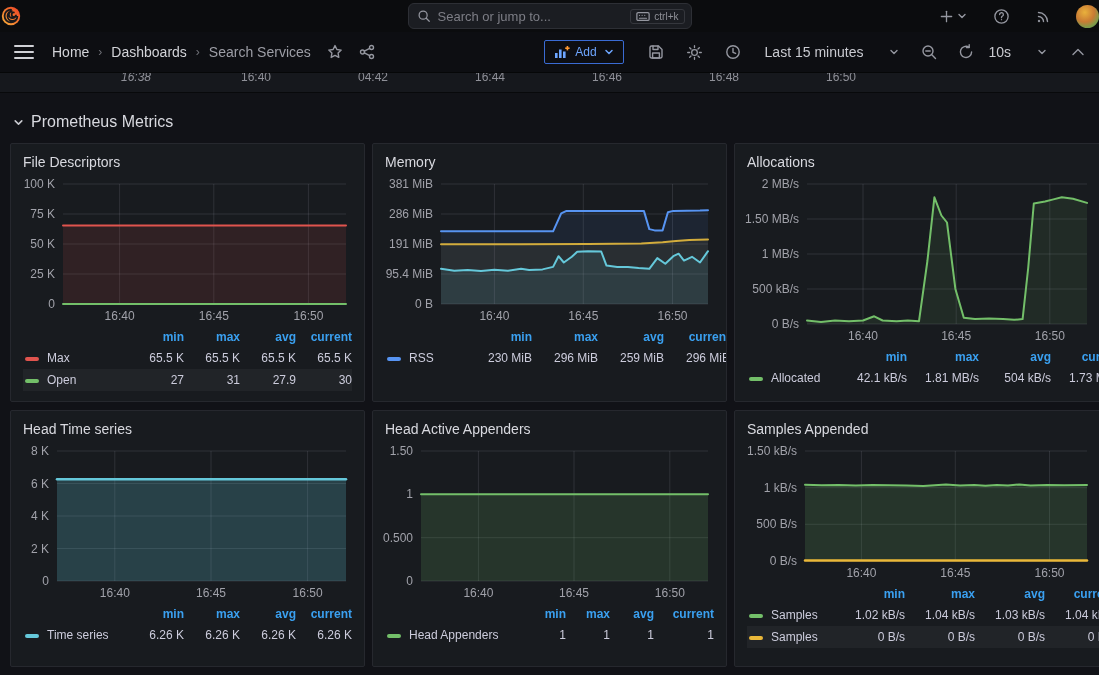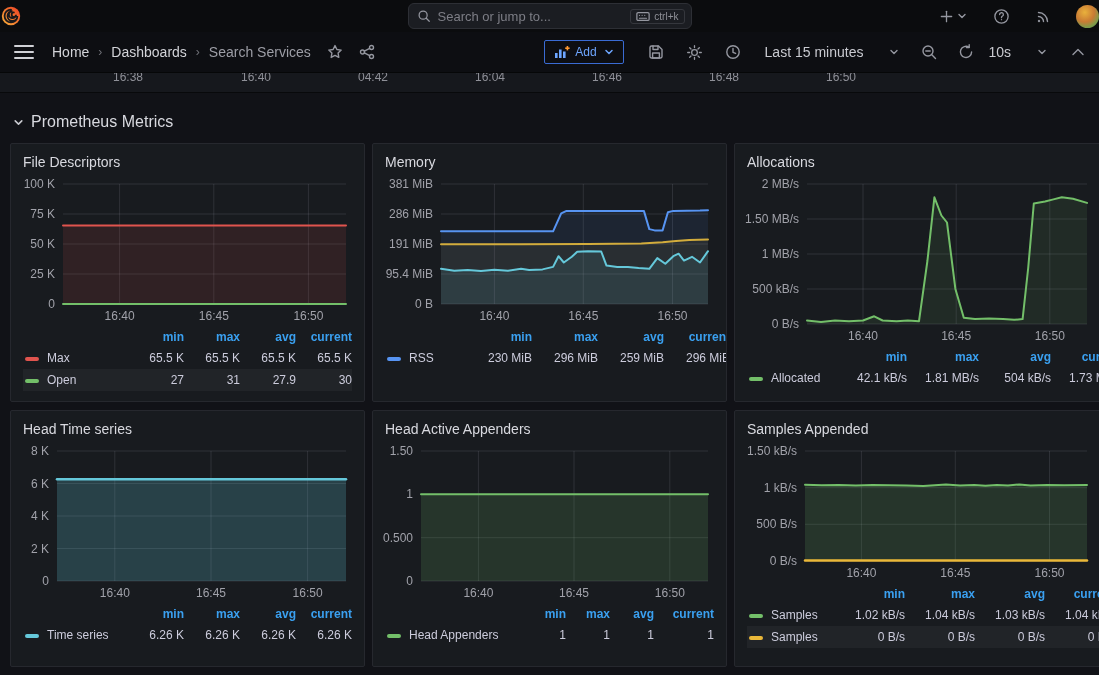--- a/index.html
+++ b/index.html
@@ -214,24 +214,24 @@
     </svg>
   </span>
   <span class="tool-ic" style="margin-left:24px">
     <svg class="ic" width="14" height="10" viewBox="0 0 14 10">
       <polyline points="2,7.5 7,2.5 12,7.5"></polyline>
     </svg>
   </span>
 </nav>
 
 <div class="axis-strip" id="axisStrip">
-    <span style="left: 128px;">16:38</span>
+    <span style="left: 136px; font-style: italic;">16:38</span>
     <span style="left: 256px;">16:40</span>
     <span style="left: 373px;">04:42</span>
-    <span style="left: 490px;">16:04</span>
+    <span style="left: 490px;">16:44</span>
     <span style="left: 607px;">16:46</span>
     <span style="left: 724px;">16:48</span>
     <span style="left: 841px;">16:50</span>
   </div>
 
 <div class="section-row">
   <svg class="ic" width="11" height="11" viewBox="0 0 10 10" style="stroke:#c9cad0">
     <polyline points="2,3.5 5,6.5 8,3.5"></polyline>
   </svg>
   <h2 class="section-title">Prometheus Metrics</h2>

